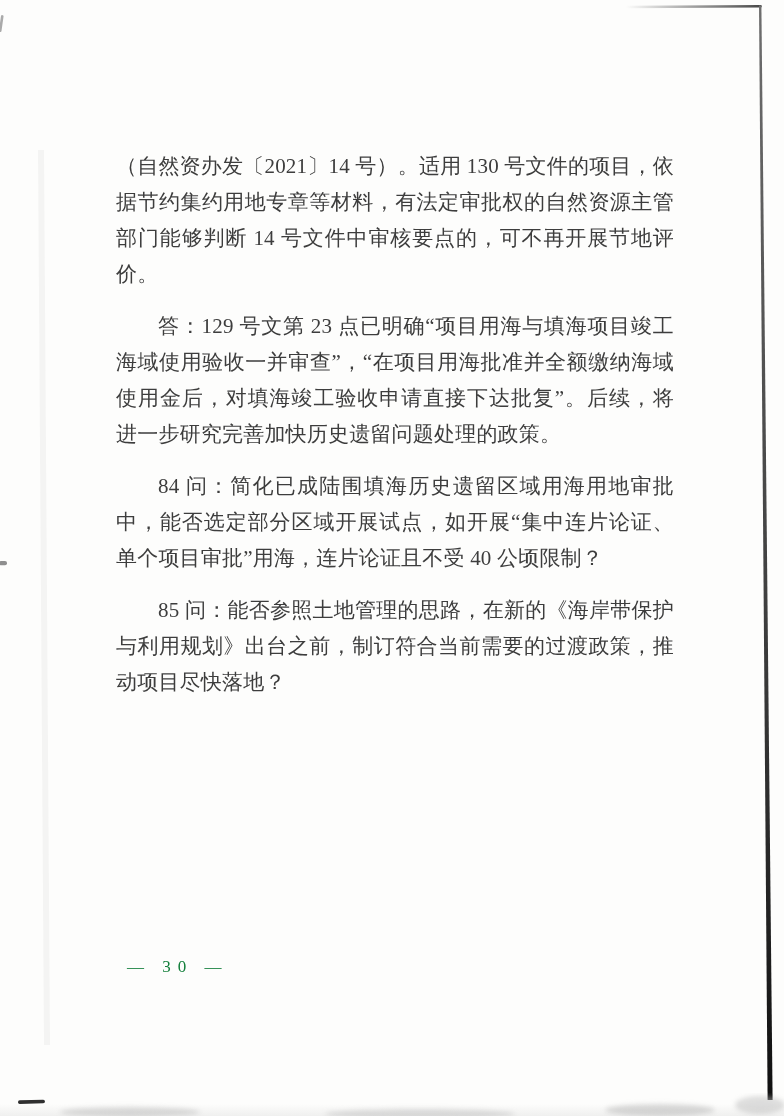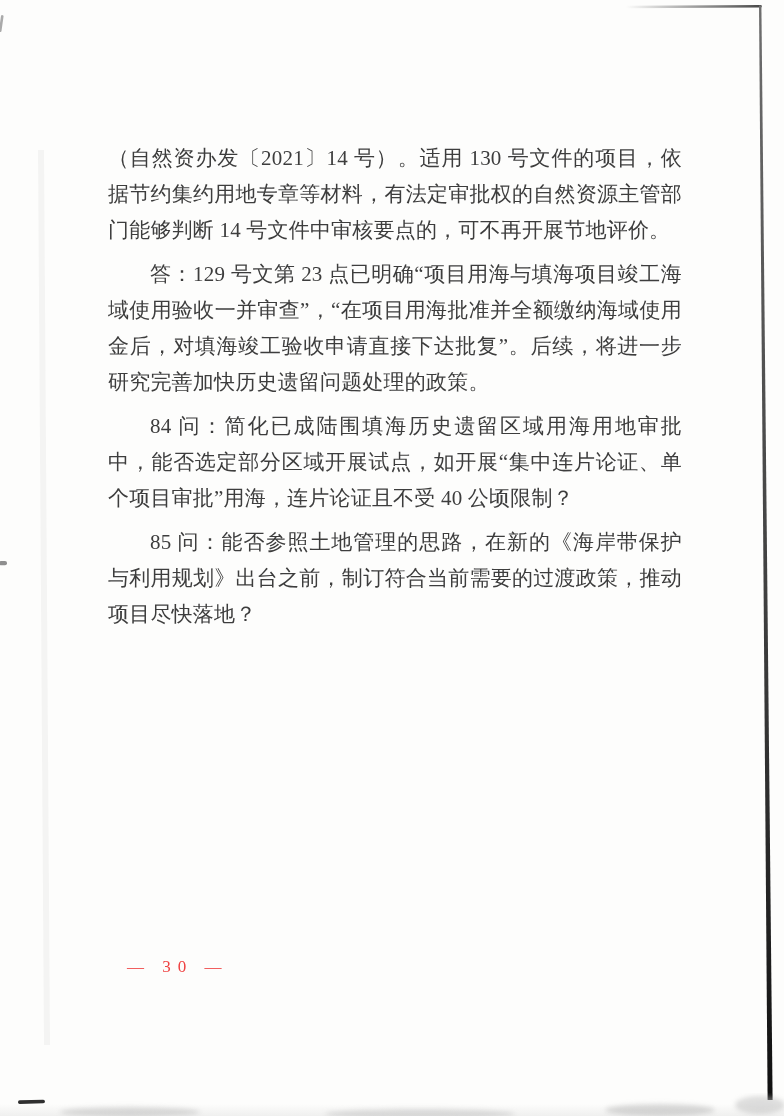--- a/index.html
+++ b/index.html
@@ -16,35 +16,35 @@
     left: 100px;
     top: 132px;
     width: 590px;
     font-size: 21px;
     line-height: 36px;
     color: #3d3d3d;
     text-align: justify;
     text-justify: inter-character;
     letter-spacing: 0.2px;
   }
-  .text-block p { margin: 8px; text-indent: 2em; }
+  .text-block p { margin: 16px; text-indent: 2em; }
   .text-block p.no-indent { text-indent: 0; }
   .text-block p.heading {
     font-family: "Liberation Sans", "DejaVu Sans", sans-serif;
     font-weight: bold;
     color: #1d1d1d;
     text-align: left;
   }
   .page-number {
     position: absolute;
     left: 127px;
     top: 957px;
     font-size: 17px;
     letter-spacing: 7px;
-    color: #ef4444;
+    color: #15803d;
   }
   .artifacts {
     position: absolute;
     left: 0; top: 0;
     width: 784px; height: 1116px;
     pointer-events: none;
   }
   .bottom-noise {
     position: absolute;
     left: 0; bottom: 0;

